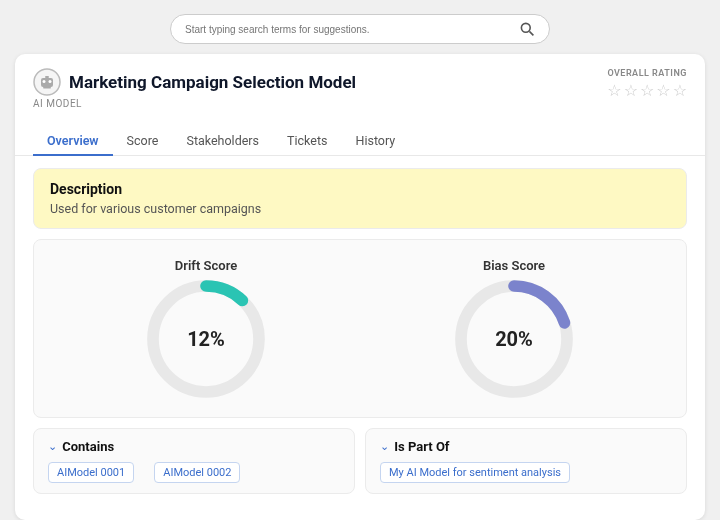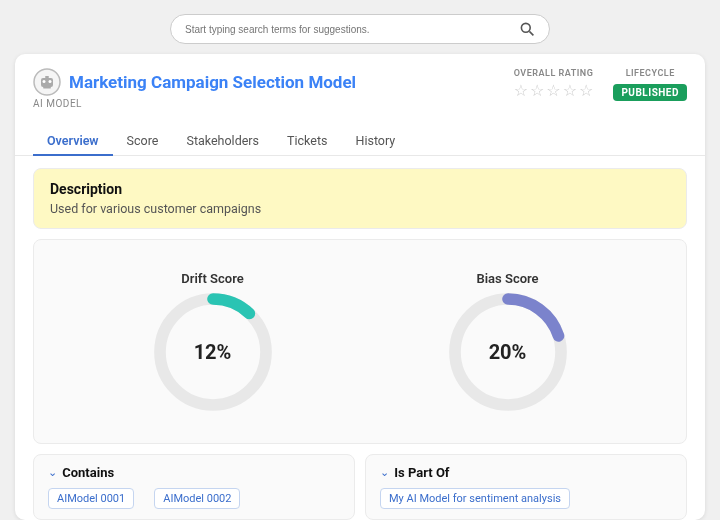--- a/index.html
+++ b/index.html
@@ -72,21 +72,21 @@
       align-items: center;
       gap: 8px;
     }
     .model-icon {
       width: 28px;
       height: 28px;
     }
     .model-title {
       font-size: 17px;
       font-weight: 700;
-      color: #3b82f6;
+      color: #0f172a;
     }
     .model-subtitle {
       font-size: 10px;
       color: #888;
       margin-top: 2px;
       letter-spacing: 0.5px;
     }
     .model-header-right {
       display: flex;
       align-items: center;
@@ -177,21 +177,21 @@
     .section-text {
       font-size: 12.5px;
       color: #555;
     }
 
     
     .scores-section {
       background: #fafafa;
       border: 1px solid #ebebeb;
       border-radius: 8px;
-      padding: 31px;
+      padding: 18px;
       display: flex;
       justify-content: space-around;
       align-items: center;
     }
     .score-item {
       display: flex;
       flex-direction: column;
       align-items: center;
       gap: 6px;
     }
@@ -300,24 +300,20 @@
       <div class="overall-rating">
         <div class="overall-rating-label">OVERALL RATING</div>
         <div class="stars">
           <span class="star">☆</span>
           <span class="star">☆</span>
           <span class="star">☆</span>
           <span class="star">☆</span>
           <span class="star">☆</span>
         </div>
       </div>
-      <div class="lifecycle-section">
-        <div class="lifecycle-label">LIFECYCLE</div>
-        <span class="published-badge">PUBLISHED</span>
-      </div>
     </div>
   </div>
 
   <div class="tabs">
     <div class="tab active">Overview</div>
     <div class="tab">Score</div>
     <div class="tab">Stakeholders</div>
     <div class="tab">Tickets</div>
     <div class="tab">History</div>
   </div>

